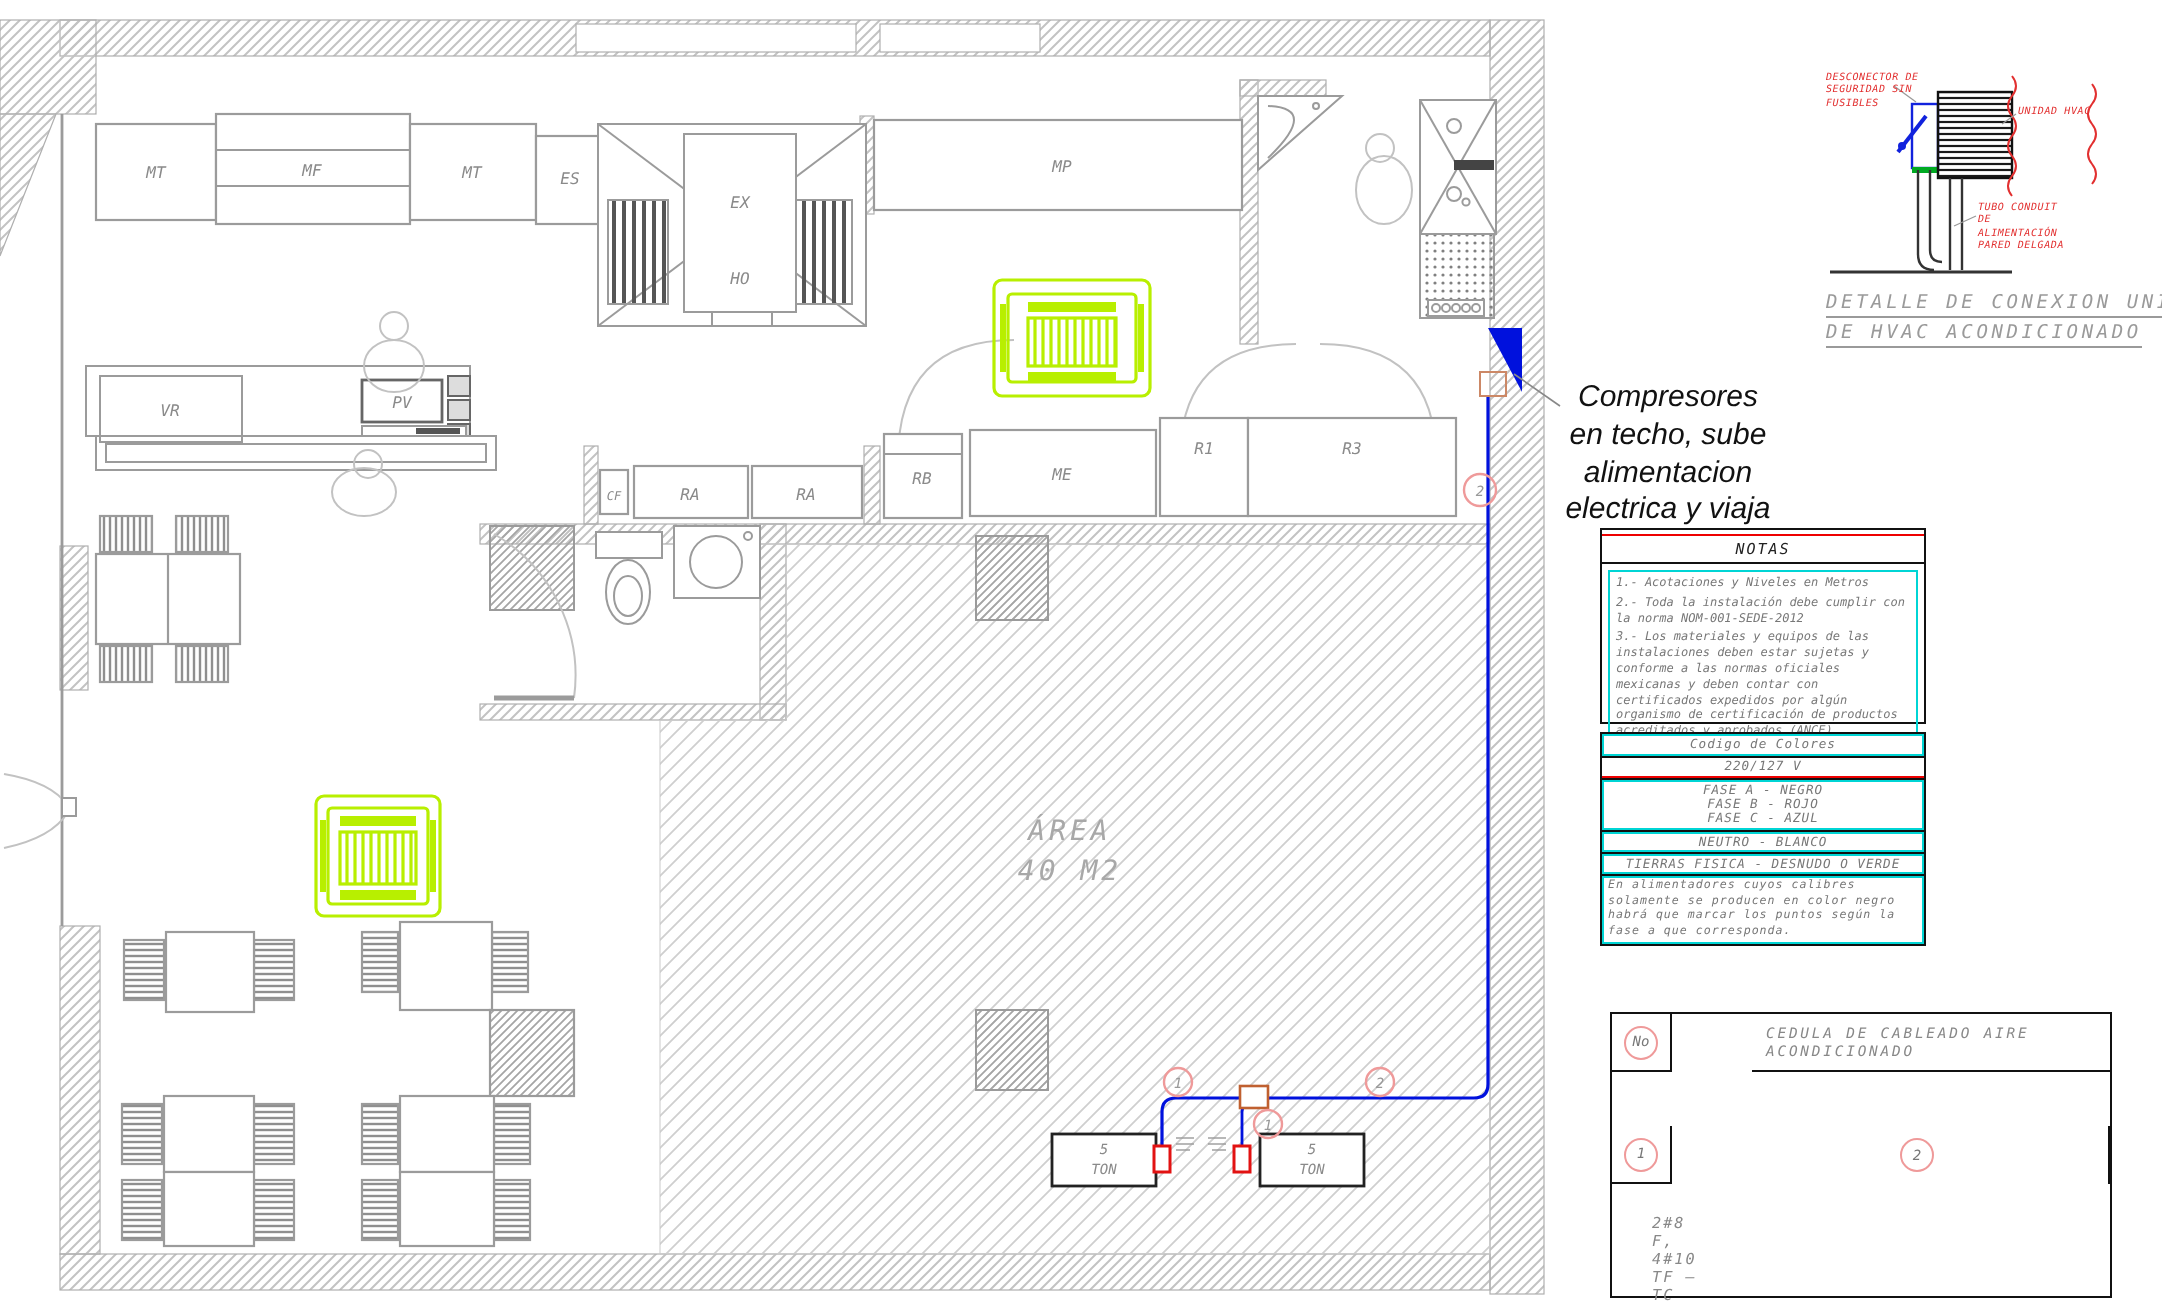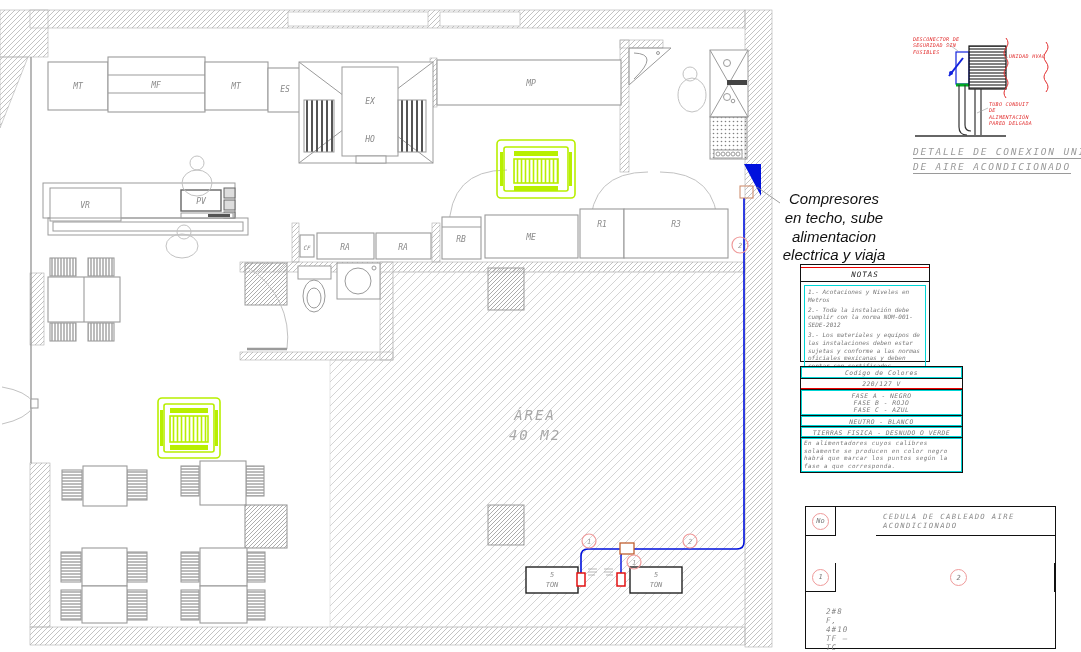--- a/index.html
+++ b/index.html
@@ -318,24 +318,24 @@
   </g>
 </svg>
 
 <div class="ovl note-black" style="left:780px;top:190px;width:108px;">Compresores en techo, sube alimentacion electrica y viaja 20m</div>
 
 <div class="ovl dt-red" style="left:913px;top:36px;width:50px;">DESCONECTOR DE SEGURIDAD SIN FUSIBLES</div>
 <div class="ovl dt-red" style="left:1009px;top:53px;width:42px;">UNIDAD HVAC</div>
 <div class="ovl dt-red" style="left:989px;top:101px;width:48px;">TUBO CONDUIT DE ALIMENTACIÓN PARED DELGADA</div>
 <div class="ovl" style="left:913px;top:146px;">
   <div class="dt-title">DETALLE DE CONEXION UNIDAD</div>
-  <div class="dt-title">DE AIRE ACONDICIONADO</div>
-</div>
-
-<div class="panel" style="left:800px;top:264px;width:130px;height:98px;">
+  <div class="dt-title">DE HVAC ACONDICIONADO</div>
+</div>
+
+<div class="panel" style="left:800px;top:264px;width:163px;height:98px;">
   <div class="notas-title">NOTAS</div>
   <div class="notas-body">
     <div>1.- Acotaciones y Niveles en Metros</div>
     <div>2.- Toda la instalación debe cumplir con la norma NOM-001-SEDE-2012</div>
     <div>3.- Los materiales y equipos de las instalaciones deben estar sujetas y conforme a las normas oficiales mexicanas y deben contar con certificados expedidos por algún organismo de certificación de productos acreditados y aprobados (ANCE).</div>
     <div>4.- Todas las uniones y conexiones deben de ser realizadas con capuchon resorte o soldadas.</div>
   </div>
 </div>
 
 <div class="panel" style="left:800px;top:366px;width:163px;">

